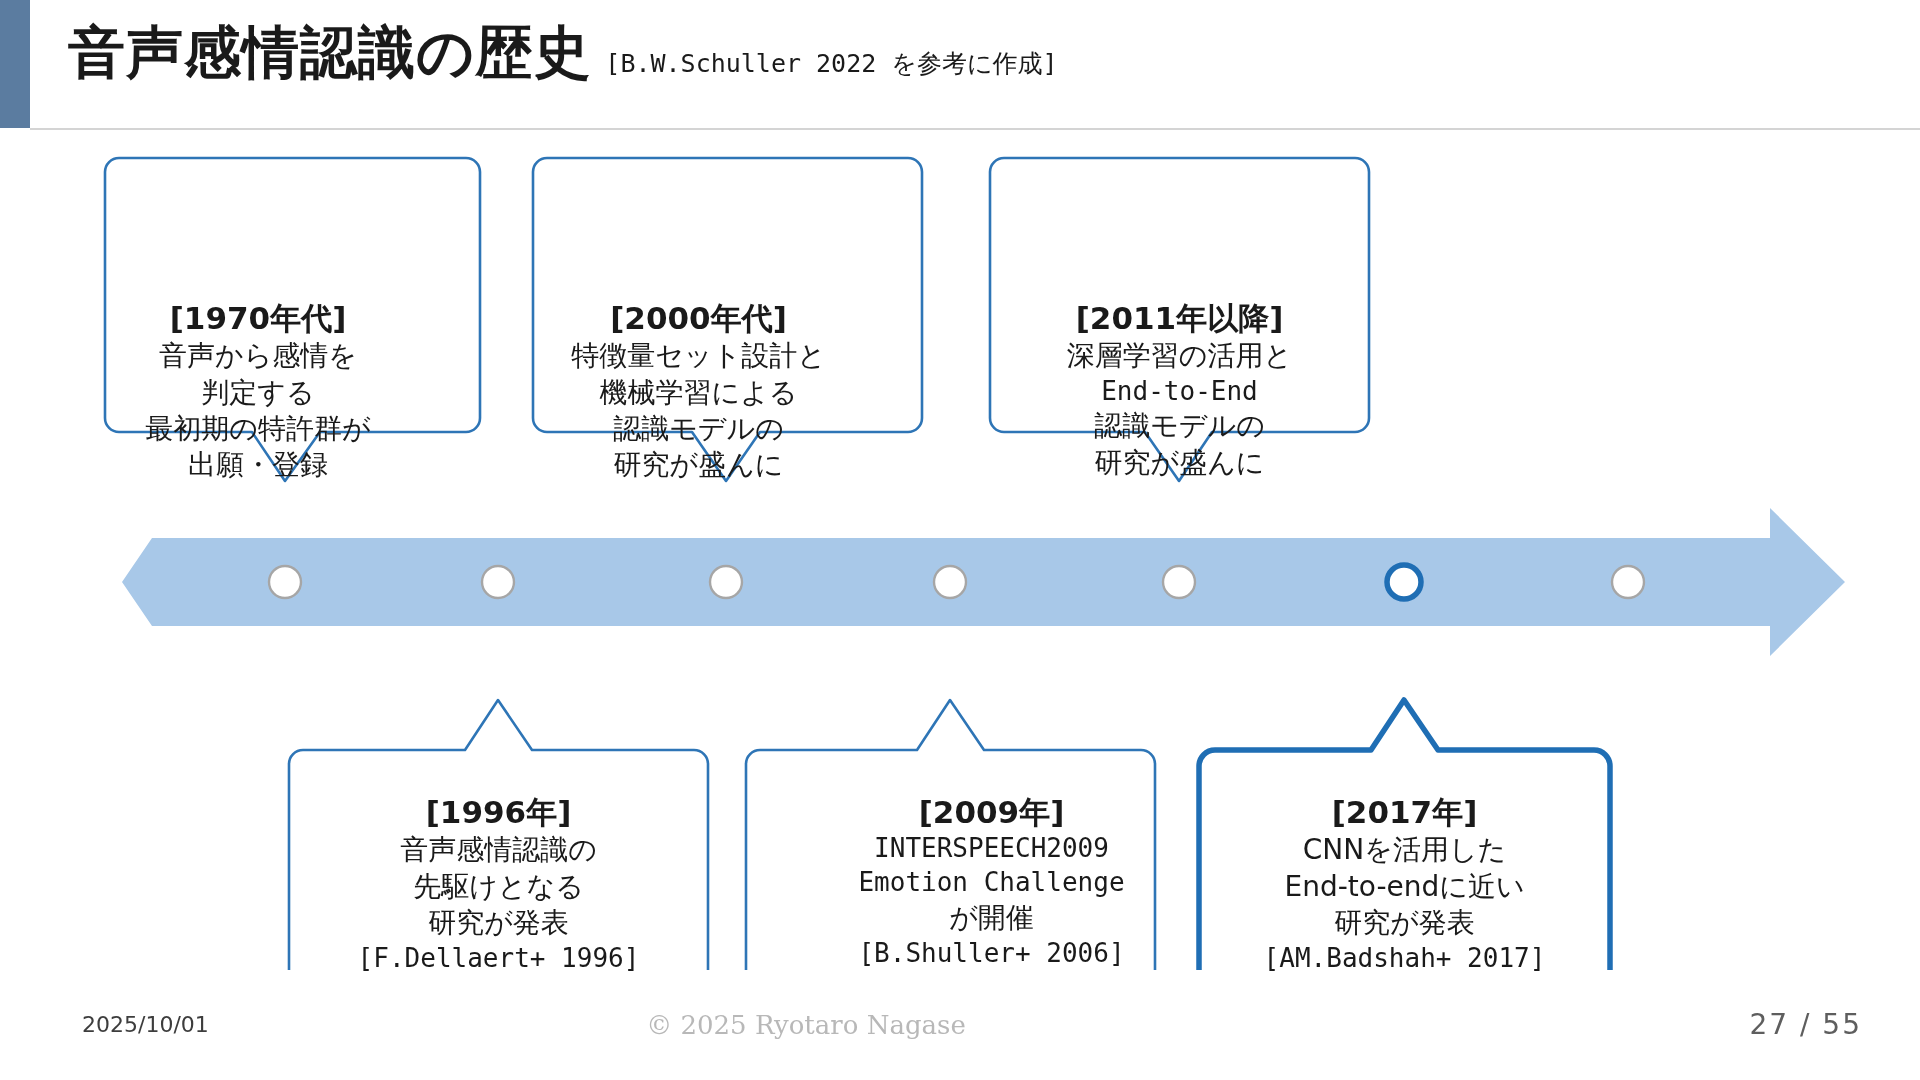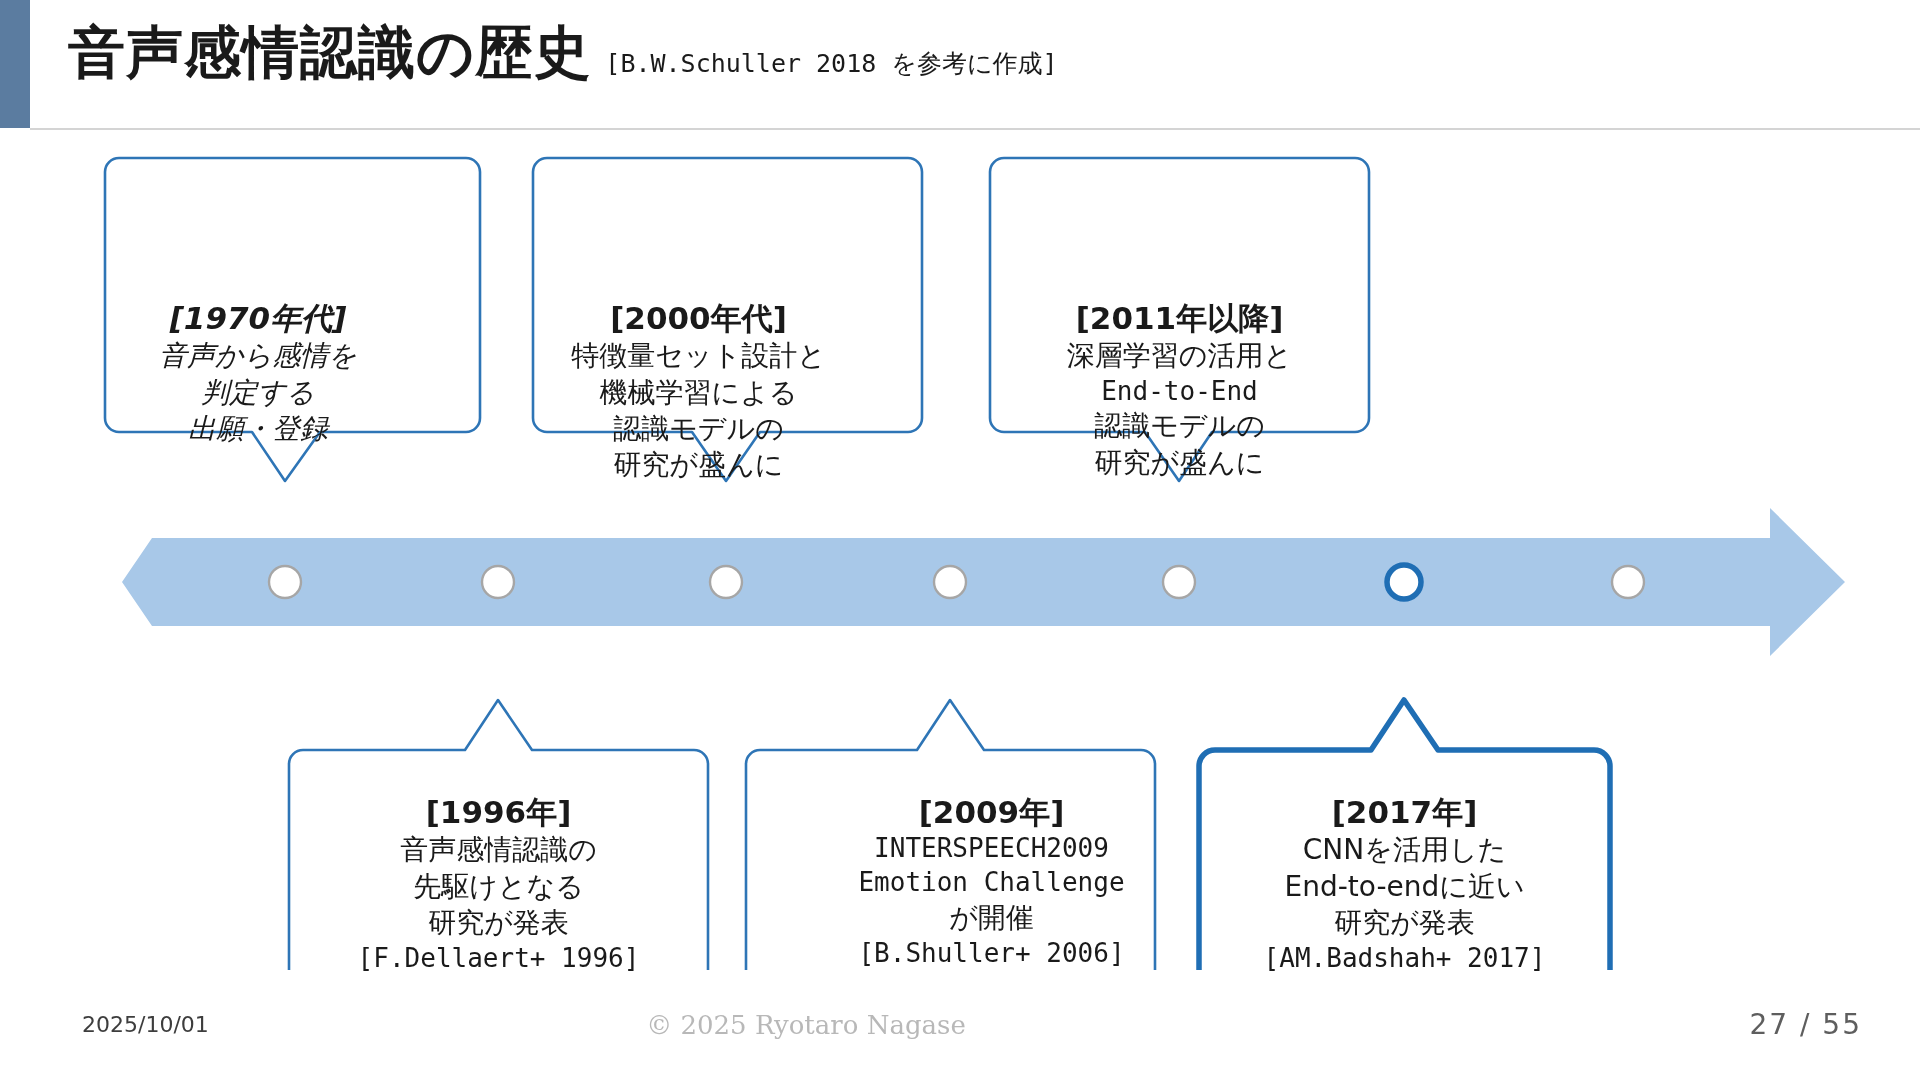--- a/index.html
+++ b/index.html
@@ -89,21 +89,21 @@
   }
 </style>
 </head>
 <body>
 
 <div id="title-bar">
   <div id="title-accent"></div>
   <div id="title-rule"></div>
   <div id="title-text-wrap">
     <span id="page-title">音声感情認識の歴史</span>
-    <span id="page-subtitle">[B.W.Schuller 2018 を参考に作成]</span>
+    <span id="page-subtitle">[B.W.Schuller 2022 を参考に作成]</span>
   </div>
 </div>
 
 <div id="timeline-area">
 
   <svg id="timeline-svg" width="1920" height="840" viewBox="0 0 1920 840">
 
     <g>
       <path d="M 105,42 a 14,14 0 0 1 14,-14 L 466,28 a 14,14 0 0 1 14,14
                L 480,288 a 14,14 0 0 1 -14,14 L 320,302 L 285,351 L 252,302 L 119,302
@@ -145,24 +145,25 @@
                L 1155,932 a 14,14 0 0 1 -14,14 L 760,946 a 14,14 0 0 1 -14,-14
                L 746,634 a 14,14 0 0 1 14,-14 Z" fill="#ffffff" stroke="#2e75b6" stroke-width="2.6" stroke-linejoin="round"></path>
     </g>
     <g>
       <path d="M 1215,620 L 1371,620 L 1404,570 L 1438,620 L 1594,620 a 16,16 0 0 1 16,16
                L 1610,930 a 16,16 0 0 1 -16,16 L 1215,946 a 16,16 0 0 1 -16,-16
                L 1199,636 a 16,16 0 0 1 16,-16 Z" fill="#ffffff" stroke="#1f6eb4" stroke-width="5.5" stroke-linejoin="round"></path>
     </g>
   </svg>
 
-  <div class="card-text" style="left:105px;top:168px;width:306px;font-style:italic;">
+  <div class="card-text" style="left:105px;top:168px;width:306px;">
     <div class="card-head">[1970年代]</div>
     <div class="card-line">音声から感情を</div>
     <div class="card-line">判定する</div>
+    <div class="card-line">最初期の特許群が</div>
     <div class="card-line">出願・登録</div>
   </div>
 
   <div class="card-text" style="left:533px;top:168px;width:331px;">
     <div class="card-head">[2000年代]</div>
     <div class="card-line">特徴量セット設計と</div>
     <div class="card-line">機械学習による</div>
     <div class="card-line">認識モデルの</div>
     <div class="card-line">研究が盛んに</div>
   </div>

